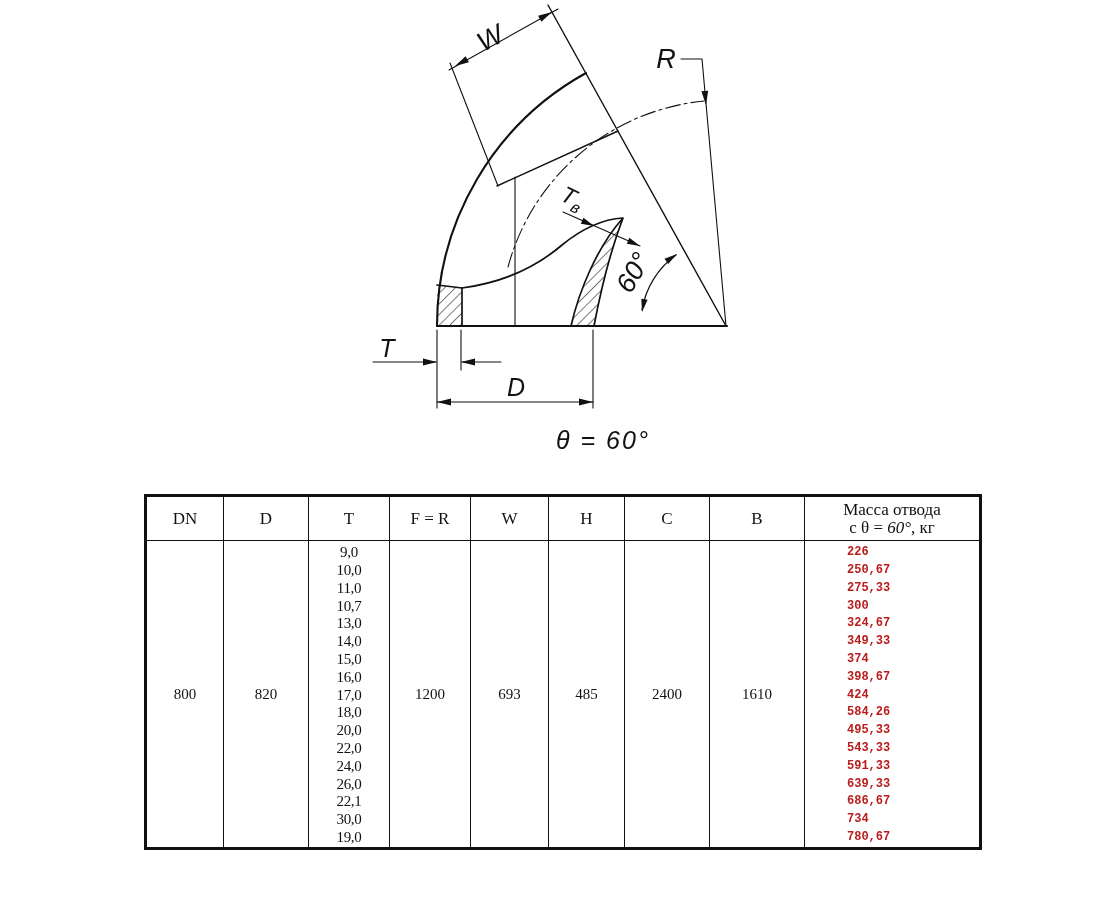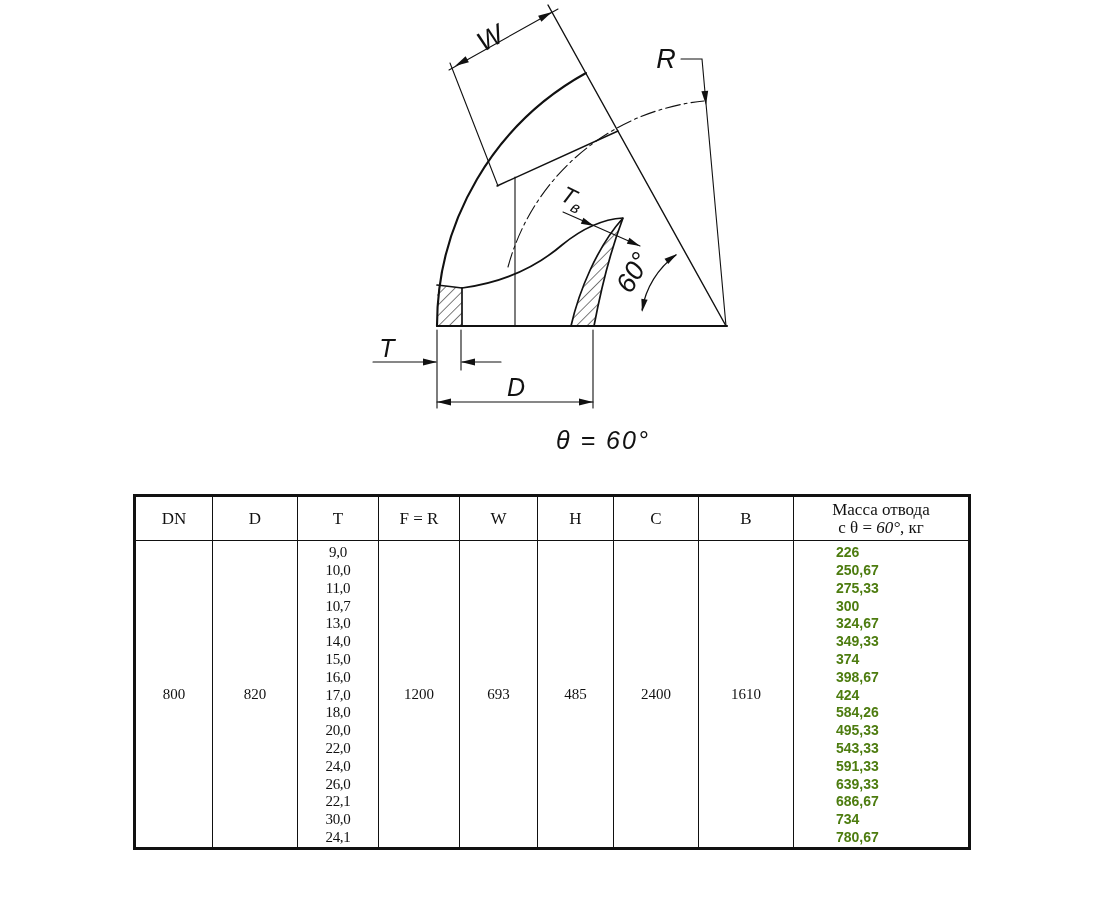--- a/index.html
+++ b/index.html
@@ -4,43 +4,43 @@
 <style>
   html,body{margin:0;padding:0;}
   body{
     width:1100px;height:900px;background:#ffffff;position:relative;
     font-family:"Liberation Serif", serif;color:#111;overflow:hidden;
   }
   #drawing{position:absolute;left:0;top:0;}
   .draw-label{font-family:"Liberation Sans", sans-serif;font-style:italic;fill:#111;}
 
   #spec-table{
-    position:absolute;left:133px;top:494px;
+    position:absolute;left:144px;top:494px;
     border-collapse:collapse;table-layout:fixed;width:835px;
     border:3px solid #111;
   }
   #spec-table th,#spec-table td{
     border:1.6px solid #111;text-align:center;vertical-align:middle;
     padding:0;margin:0;overflow:hidden;
   }
   #spec-table th{
     height:43px;font-weight:normal;font-size:17px;
     font-family:"Liberation Serif", serif;
   }
   .mass-header{font-size:14.5px;line-height:18px;}
   .mass-header .ital{font-style:italic;}
   .body-row td{height:306px;font-size:15px;}
   .cell-list{padding-top:3px;}
   .t-line{
     font-size:15px;line-height:17.8px;
     font-family:"Liberation Serif", serif;letter-spacing:-0.3px;
   }
   .mass-line{
-    font-size:14px;line-height:17.8px;text-align:left;padding-left:42px;
-    font-family:Liberation Sans, sans-serif;font-weight:700;color:#4d7c0f;
+    font-size:12px;line-height:17.8px;text-align:left;padding-left:42px;
+    font-family:Liberation Mono, monospace;font-weight:700;color:#b91c1c;
   }
   td.list-cell{vertical-align:top;}
 </style>
 </head>
 <body>
 
 <svg id="drawing" width="1100" height="485" viewBox="0 0 1100 485">
   <defs>
     <pattern id="hatch" width="7.5" height="7.5" patternUnits="userSpaceOnUse" patternTransform="rotate(45)">
       <line x1="0" y1="0" x2="0" y2="7.5" stroke="#111" stroke-width="1.1"></line>
@@ -151,21 +151,21 @@
             <div class="t-line">15,0</div>
             <div class="t-line">16,0</div>
             <div class="t-line">17,0</div>
             <div class="t-line">18,0</div>
             <div class="t-line">20,0</div>
             <div class="t-line">22,0</div>
             <div class="t-line">24,0</div>
             <div class="t-line">26,0</div>
             <div class="t-line">22,1</div>
             <div class="t-line">30,0</div>
-            <div class="t-line">24,1</div>
+            <div class="t-line">19,0</div>
           </div>
       </td>
       <td>1200</td>
       <td>693</td>
       <td>485</td>
       <td>2400</td>
       <td>1610</td>
       <td class="list-cell">
         <div class="cell-list">
             <div class="mass-line">226</div>

